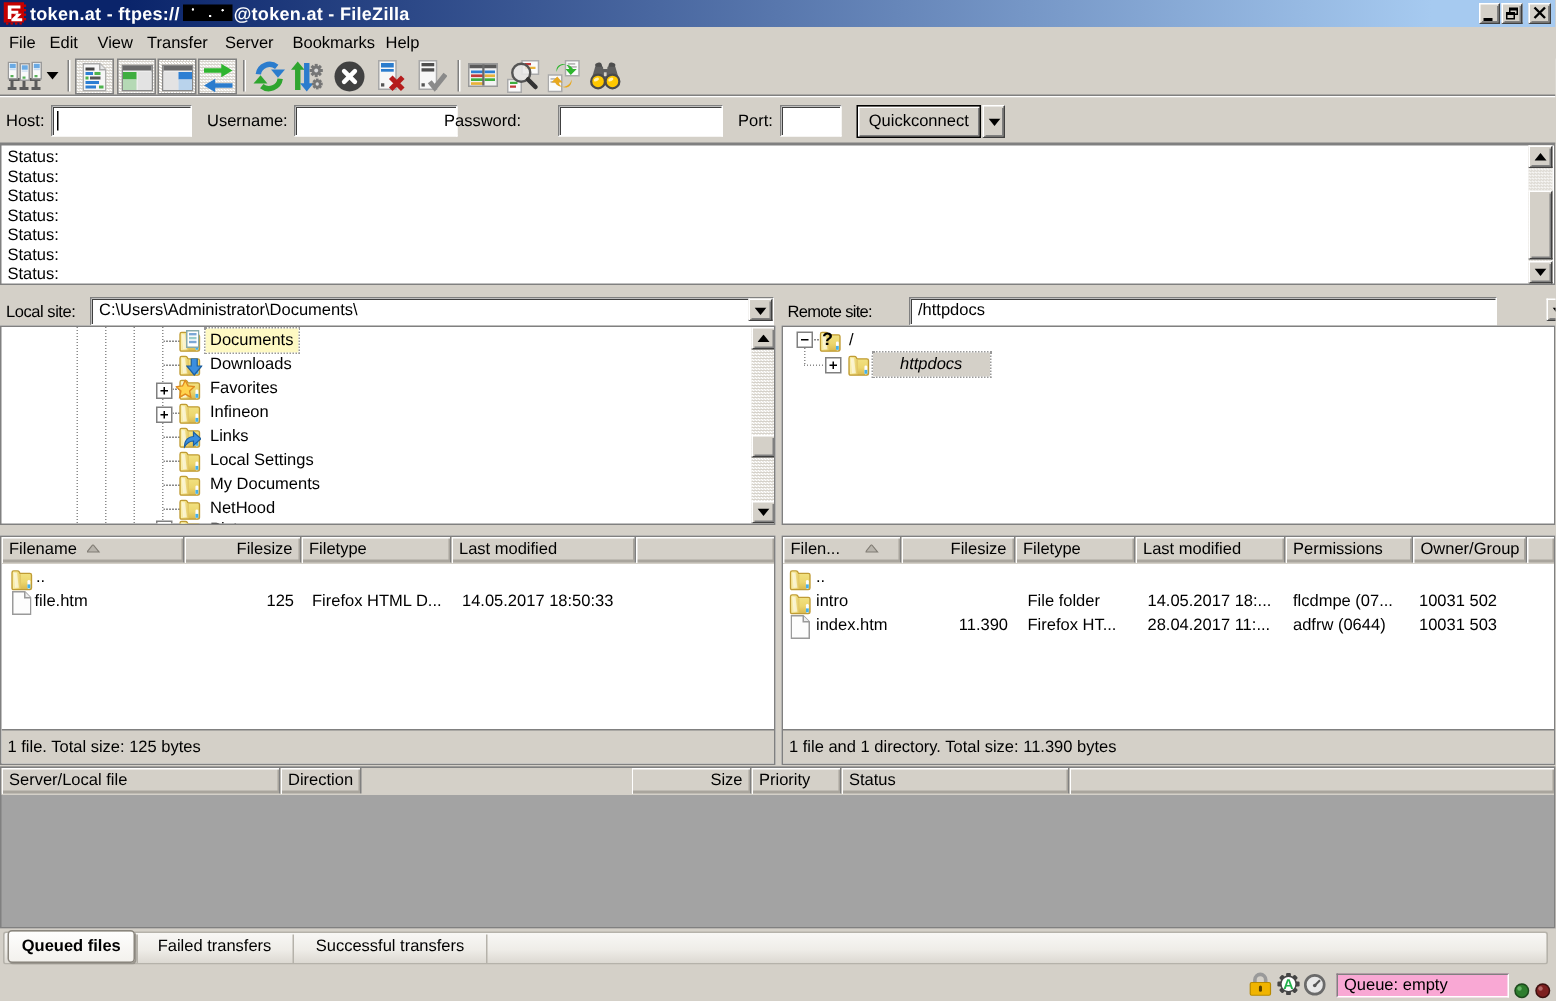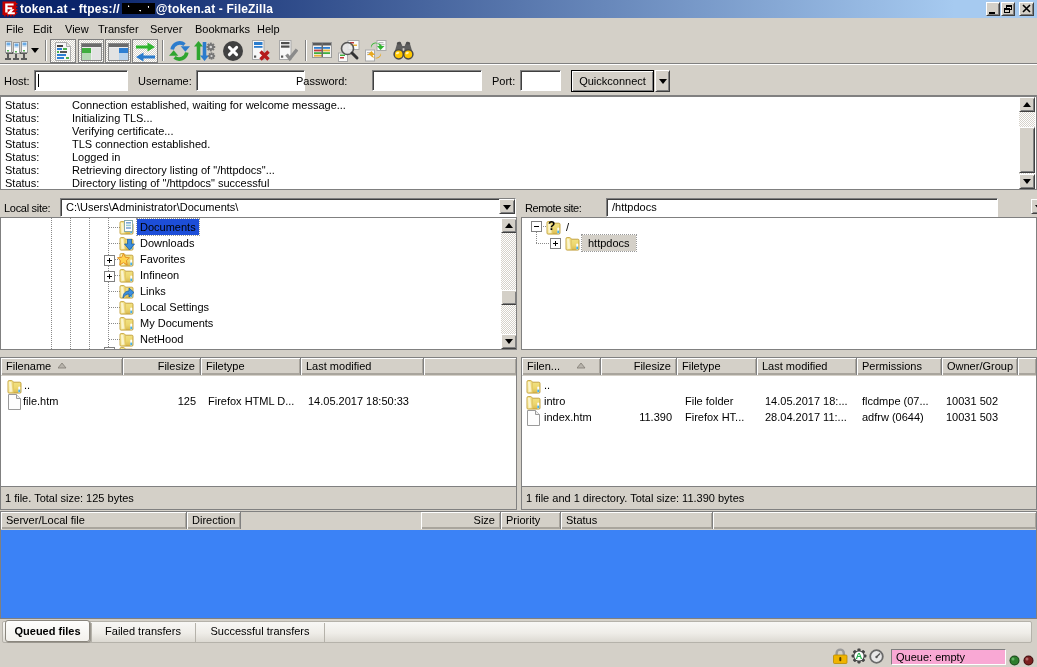--- a/index.html
+++ b/index.html
@@ -276,21 +276,20 @@
   <div class="abs" style="left:571px;top:5px;width:83px;height:22px;background:#d4d0c8;border:1px solid #000;box-shadow:inset 1px 1px 0 #fff, inset -1px -1px 0 #808080;text-align:center;line-height:20px;">Quickconnect</div>
   <div class="abs raised" style="left:655px;top:5px;width:15px;height:22px;">
       <svg style="position:absolute;left:3px;top:8px" width="9" height="6">
         <path d="M0 0 h8 l-4 5z" fill="#000"></path>
       </svg>
     </div>
 </div>
 
 <div class="abs" style="left:0;top:96px;width:1037px;height:94px;background:#fff;border:1px solid #808080;border-bottom:1px solid #808080;">
   <div class="abs" style="left:4px;top:2px;line-height:13px;">Status:<br>Status:<br>Status:<br>Status:<br>Status:<br>Status:<br>Status:</div>
-  <div class="abs" style="left:71px;top:2px;line-height:13px;">Connection established, waiting for welcome message...<br>Initializing TLS...<br>Verifying certificate...<br>TLS connection established.<br>Logged in<br>Retrieving directory listing of "/httpdocs"...<br>Directory listing of "/httpdocs" successful</div>
 
   <div class="abs dither" style="left:1018px;top:0px;width:16px;height:92px;">
     <div class="raised abs" style="left:0;top:0;width:16px;height:15px;">
         <svg style="position:absolute;left:3px;top:4px" width="9" height="6">
           <path d="M4 0 l4 5 h-8z" fill="#000"></path>
         </svg>
       </div>
     <div class="raised abs" style="left:0;top:30px;width:16px;height:46px;"></div>
     <div class="raised abs" style="left:0;top:77px;width:16px;height:15px;">
         <svg style="position:absolute;left:3px;top:4px" width="9" height="6">
@@ -387,21 +386,21 @@
     </svg>
   <svg class="abs" style="left:118px;top:113px" width="15" height="16">
       <use href="#folder"></use>
     </svg>
   <svg class="abs" style="left:118px;top:127px" width="15" height="16">
       <use href="#folder"></use>
     </svg>
   <div class="row16" style="left:139px;top:127px;">Pictures</div>
   <div class="abs" style="left:103px;top:129px;width:11px;height:11px;background:#fff;border:1px solid #808080;"></div>
 
-  <div class="row16" style="left:136px;top:1px;background:#1d4ed8;padding:0 3px;outline:1px dotted #999;">Documents</div>
+  <div class="row16" style="left:136px;top:1px;background:#fef9c3;padding:0 3px;outline:1px dotted #999;">Documents</div>
   <div class="row16" style="left:139px;top:17px;">Downloads</div>
   <div class="row16" style="left:139px;top:33px;">Favorites</div>
   <div class="row16" style="left:139px;top:49px;">Infineon</div>
   <div class="row16" style="left:139px;top:65px;">Links</div>
   <div class="row16" style="left:139px;top:81px;">Local Settings</div>
   <div class="row16" style="left:139px;top:97px;">My Documents</div>
   <div class="row16" style="left:139px;top:113px;">NetHood</div>
 
   <div class="abs dither" style="left:500px;top:0px;width:16px;height:131px;">
     <div class="raised abs" style="left:0;top:0;width:16px;height:15px;">
@@ -430,21 +429,21 @@
       <div class="abs" style="left:4px;top:2px;width:1px;height:5px;background:#000"></div>
     </div>
   <svg class="abs" style="left:24px;top:1px" width="15" height="16">
       <use href="#folder"></use>
     </svg>
   <div class="abs" style="left:26px;top:1px;font-weight:bold;font-size:12px;">?</div>
   <div class="row16" style="left:44px;top:1px;">/</div>
   <svg class="abs" style="left:43px;top:17px" width="15" height="16">
       <use href="#folder"></use>
     </svg>
-  <div class="row16" style="left:60px;top:17px;background:#d4d0c8;padding:0 6px;outline:1px dotted #999;">httpdocs</div>
+  <div class="row16" style="left:60px;top:17px;background:#d4d0c8;padding:0 18px;outline:1px dotted #999;font-style:italic;">httpdocs</div>
 </div>
 
 <div class="abs" style="left:0;top:357px;width:517px;height:153px;background:#fff;border:1px solid #808080;overflow:hidden;">
   <div class="abs" style="left:0;top:0;width:515px;height:18px;background:#d4d0c8;">
     <div class="hcell" style="left:0px;width:122px;">Filename <svg style="position:absolute;left:57px;top:5px" width="9" height="6">
           <path d="M4 0 l4 5 h-8z" fill="#b8b4ac" stroke="#807c74" stroke-width="0.8"></path>
         </svg></div>
     <div class="hcell" style="left:122px;width:78px;text-align:right;padding-right:5px;">Filesize</div>
     <div class="hcell" style="left:200px;width:100px;">Filetype</div>
     <div class="hcell" style="left:300px;width:123px;">Last modified</div>
@@ -497,21 +496,21 @@
   <div class="row16" style="left:90px;top:51px;width:60px;text-align:right;">11.390</div>
   <div class="row16" style="left:163px;top:51px;">Firefox HT...</div>
   <div class="row16" style="left:243px;top:51px;">28.04.2017 11:...</div>
   <div class="row16" style="left:340px;top:51px;">adfrw (0644)</div>
   <div class="row16" style="left:424px;top:51px;">10031 503</div>
   <div class="abs" style="left:0px;top:128px;width:514px;height:23px;background:#d4d0c8;border-top:1px solid #808080;">
     <div class="abs" style="left:4px;top:5px;">1 file and 1 directory. Total size: 11.390 bytes</div>
   </div>
 </div>
 
-<div class="abs" style="left:0;top:511px;width:1037px;height:108px;background:#3b82f6;border:1px solid #808080;">
+<div class="abs" style="left:0;top:511px;width:1037px;height:108px;background:#a3a3a3;border:1px solid #808080;">
   <div class="abs" style="left:0;top:0;width:1035px;height:18px;background:#d4d0c8;">
     <div class="hcell" style="left:0px;width:186px;">Server/Local file</div>
     <div class="hcell" style="left:186px;width:54px;">Direction</div>
     <div class="hcell" style="left:420px;width:80px;text-align:right;padding-right:5px;">Size</div>
     <div class="hcell" style="left:500px;width:60px;">Priority</div>
     <div class="hcell" style="left:560px;width:152px;">Status</div>
     <div class="hcell" style="left:712px;width:323px;border-right:none;"></div>
   </div>
 </div>
 

